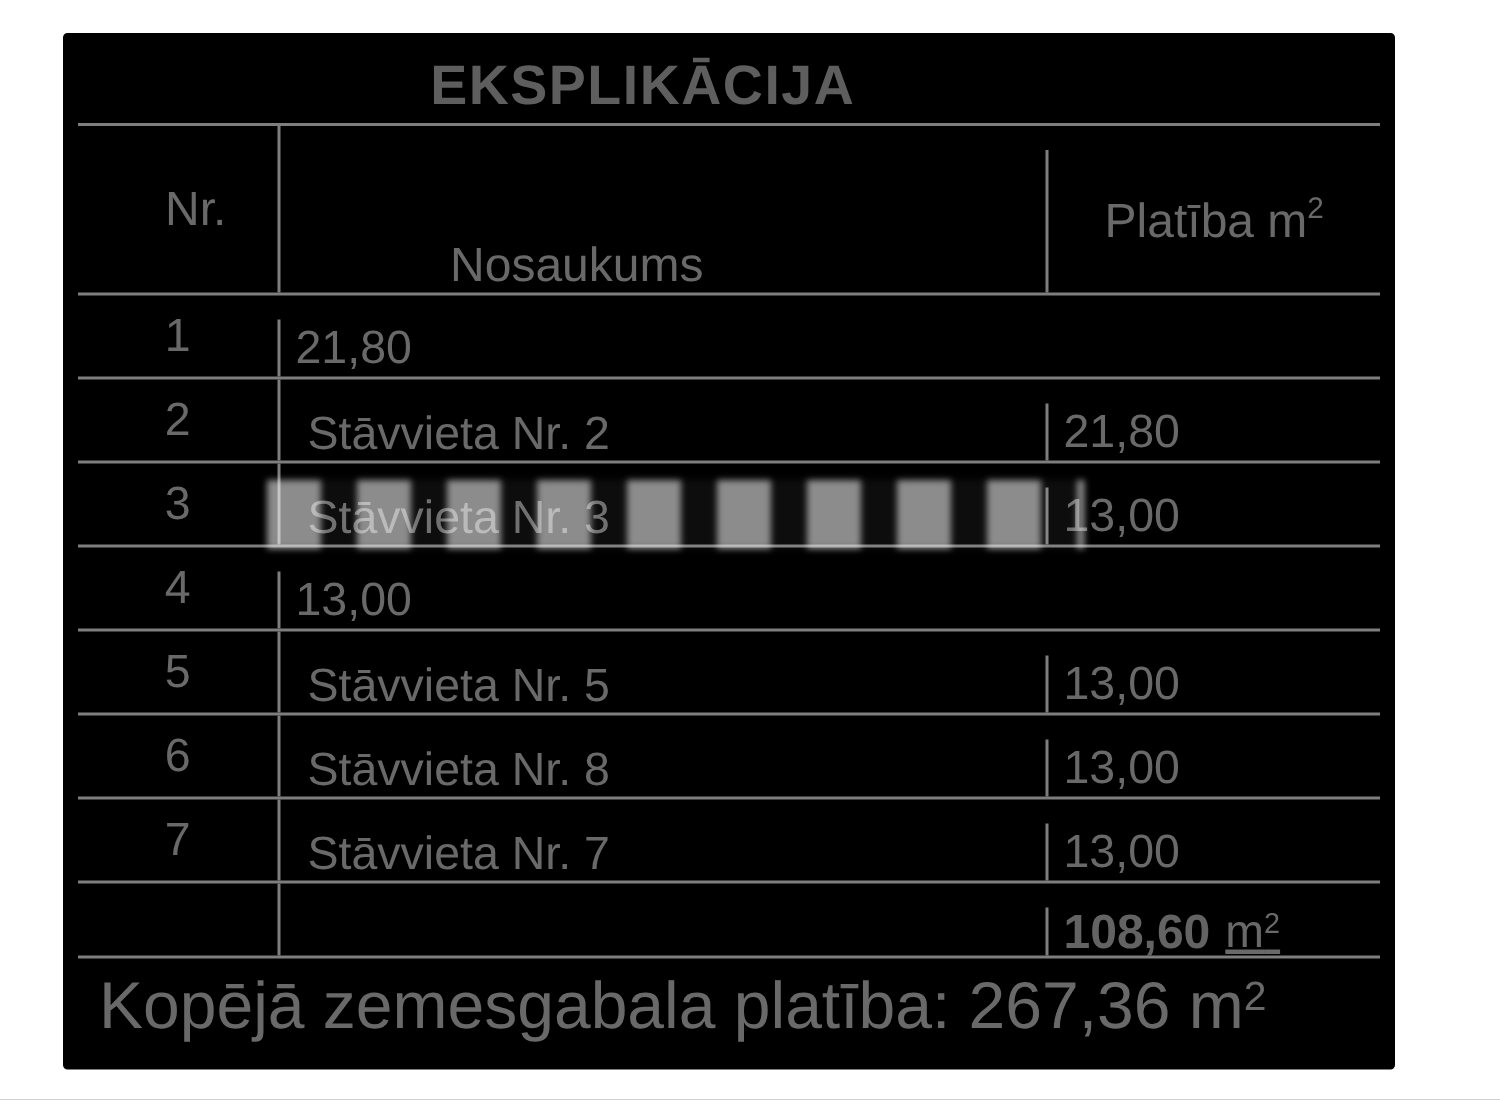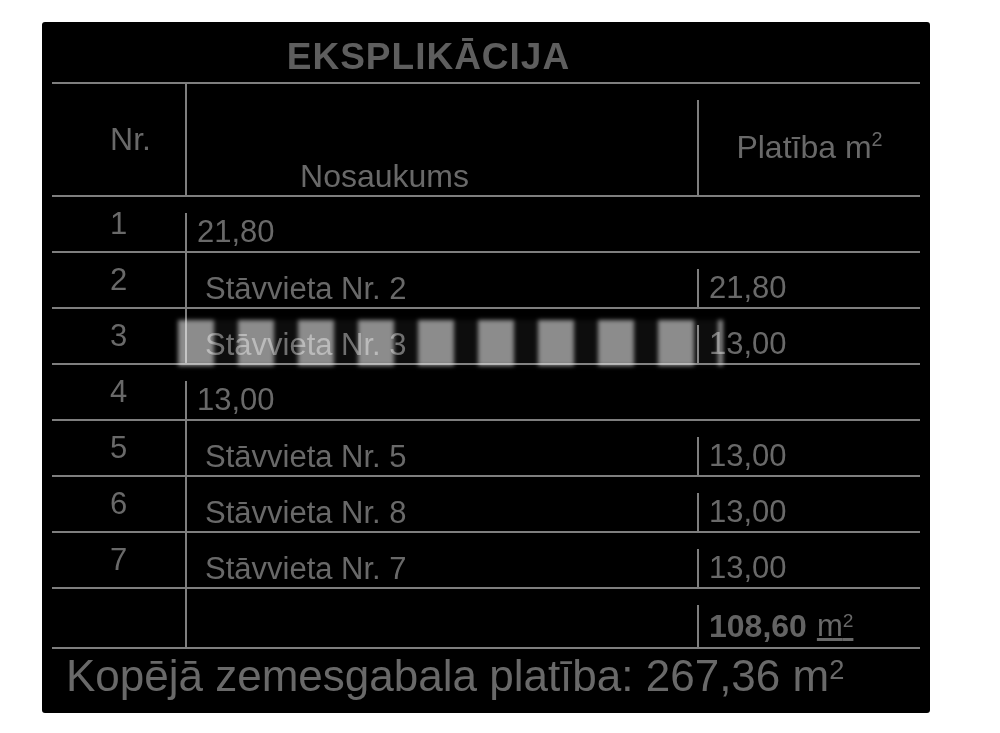--- a/index.html
+++ b/index.html
@@ -59,21 +59,21 @@
     margin-right: 115px;
   }
   .header-row { height: 113px; font-size: 32px; }
   .header-row .col-nr   { justify-content: center; padding-left: 24px; }
   .header-row .col-name { justify-content: center; padding-left: 0; }
   .header-row .hdr-name-text { margin-right: 115px; }
   .header-row .col-area { justify-content: center; padding-left: 0; }
 
   .data-row { height: 56px; font-size: 31px; }
 
-  .total-row { height: 60px; font-size: 31px; }
+  .total-row { height: 50px; font-size: 31px; }
   .total-row .total-value { font-weight: bold; font-size: 32px; color: #636363; }
   .total-row .total-unit { margin-left: 10px; text-decoration: underline; }
 
   .footer-row {
     flex: 1;
     align-items: center;
     padding-left: 14px;
     font-size: 44px;
   }
   sup {

